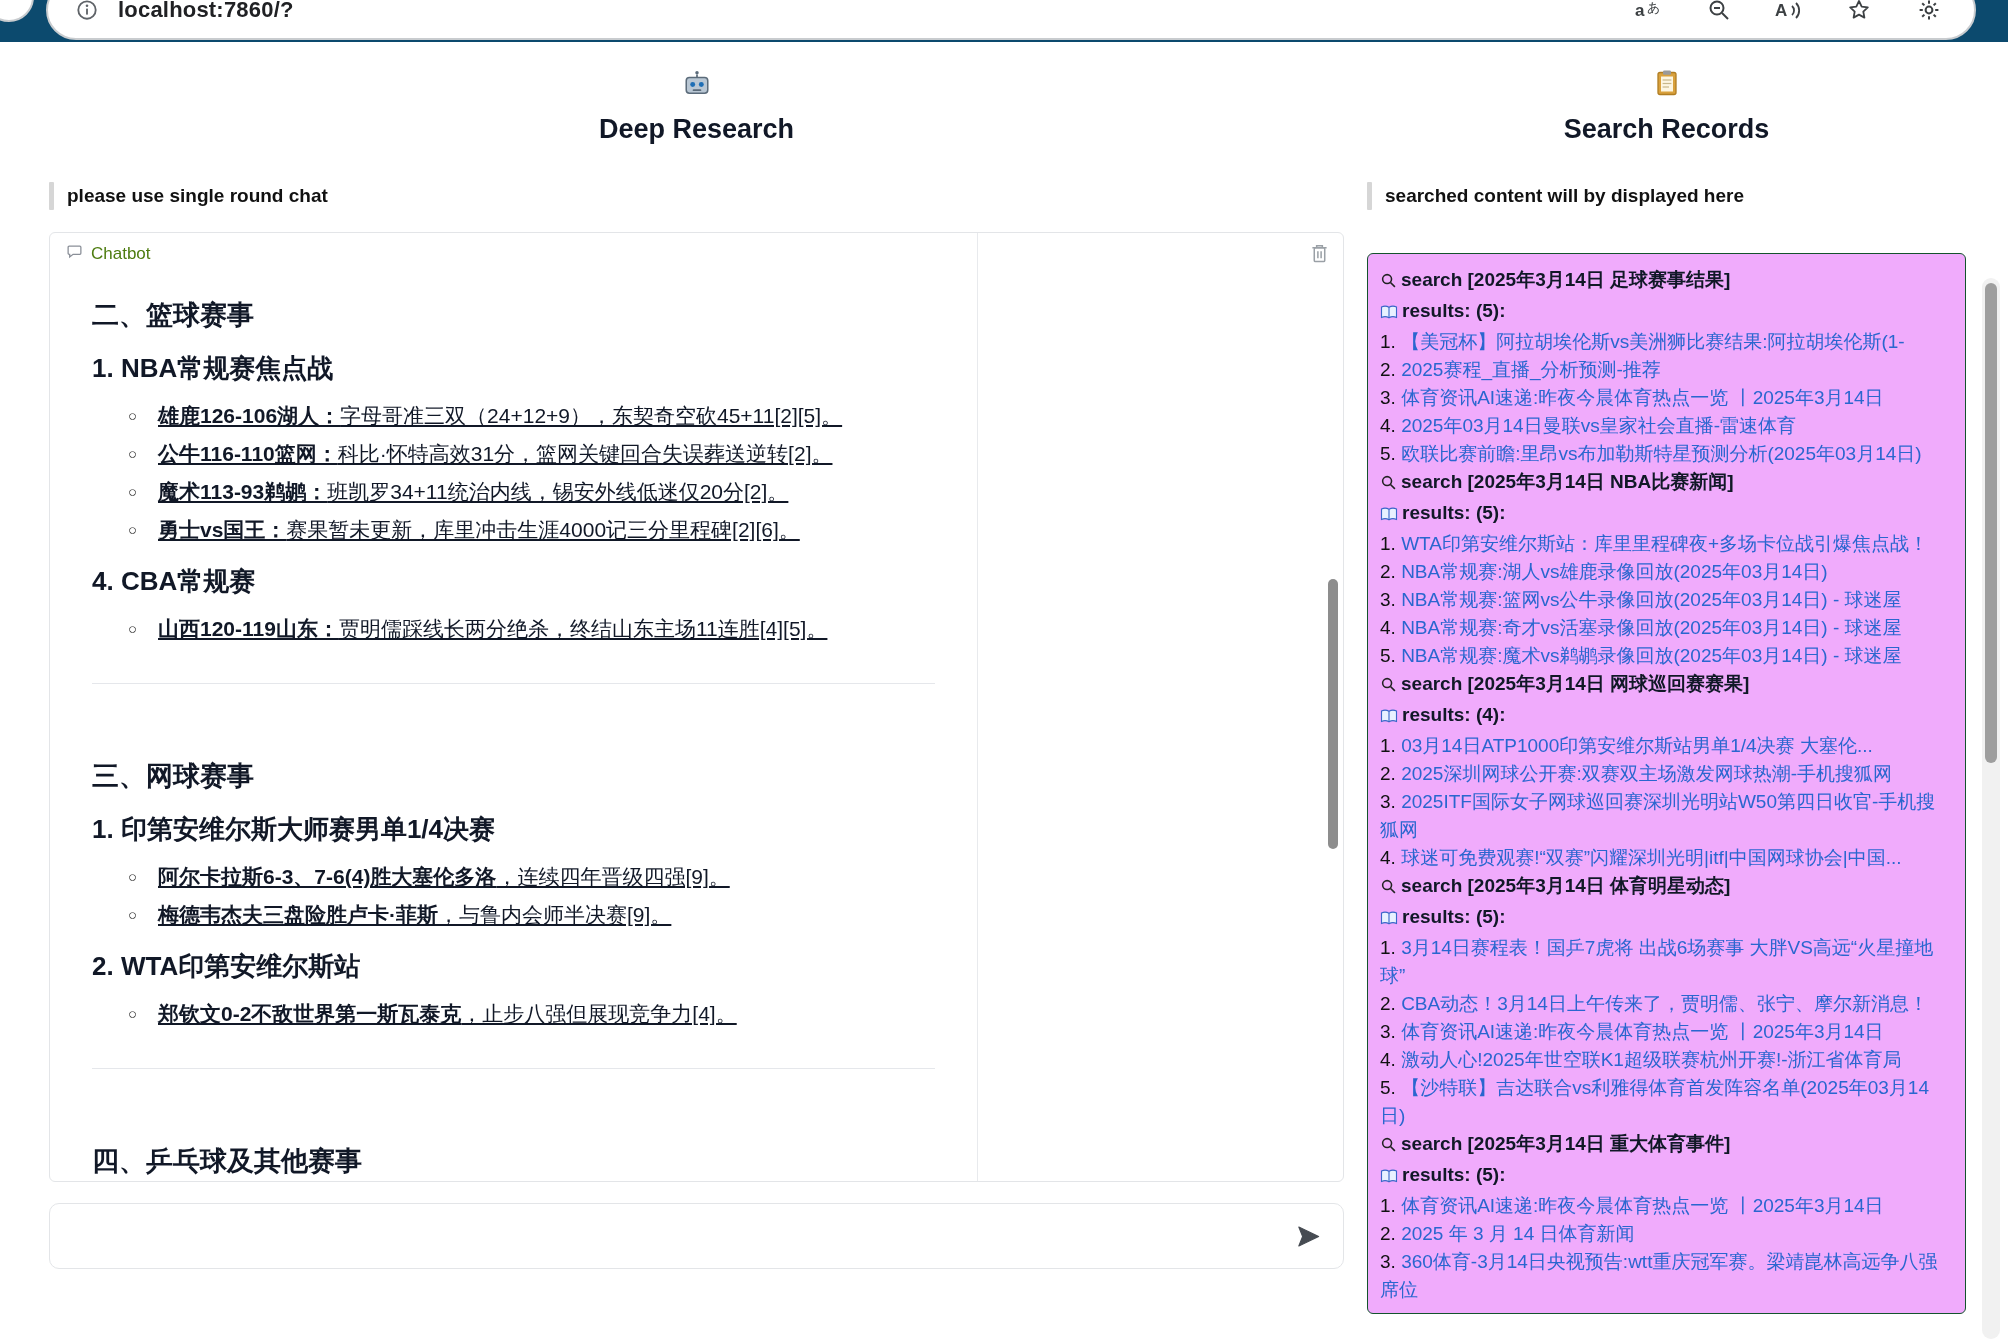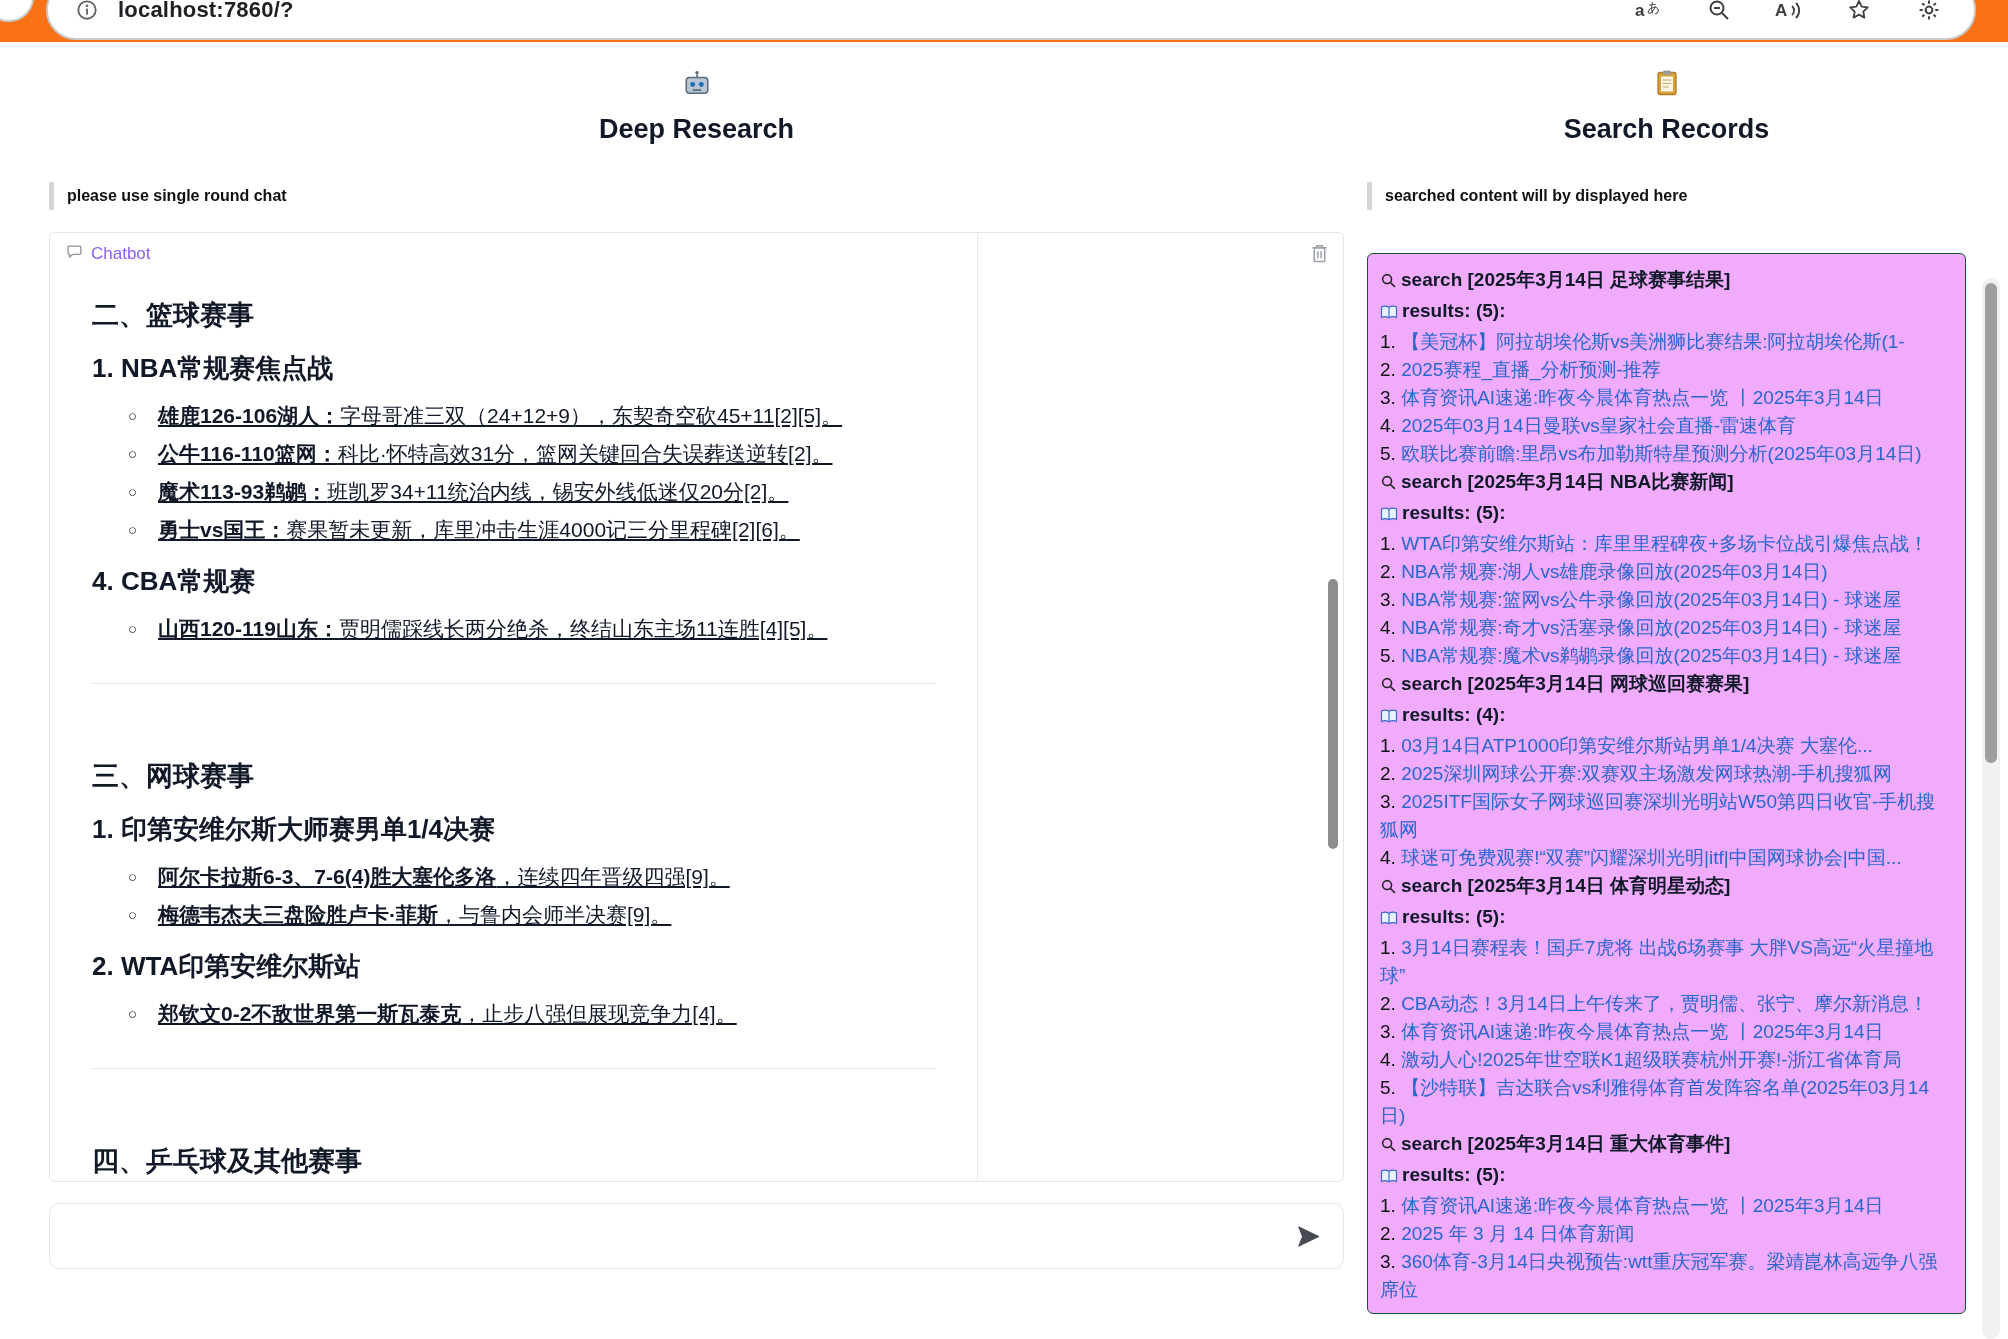--- a/index.html
+++ b/index.html
@@ -1,39 +1,39 @@
 <!DOCTYPE html>
 <html><head>
 <meta charset="utf-8">
 <style>
   html,body{margin:0;padding:0;}
   body{
     width:2008px;height:1339px;overflow:hidden;position:relative;background:#fff;
     font-family:"Liberation Sans","DejaVu Sans",sans-serif;color:#111827;
   }
   
-  .chrome{position:absolute;top:0;left:0;right:0;height:42px;background:#f97316;z-index:20;}
+  .chrome{position:absolute;top:0;left:0;right:0;height:42px;background:#0c4a6e;z-index:20;}
   .corner-curve{position:absolute;left:-16px;top:-28px;width:46px;height:46px;border:2px solid #c9cccf;border-radius:50%;background:#fff;}
   .pill{position:absolute;top:-20px;left:46px;width:1930px;height:60px;border:2px solid #c9cccf;border-radius:32px;
         box-sizing:border-box;display:flex;align-items:center;padding:0 30px 0 24px;background:#fff;}
   .url{margin-left:16px;font-size:22px;font-weight:600;color:#202124;letter-spacing:.2px;white-space:nowrap;}
   .bicons{margin-left:auto;display:flex;align-items:center;gap:40px;}
   .bicon{width:30px;height:28px;display:flex;align-items:center;justify-content:center;color:#3c4043;cursor:pointer;}
   
   .main{position:absolute;top:40px;left:0;right:0;bottom:0;}
   .left-col{position:absolute;left:49px;top:0;width:1295px;}
   .right-col{position:absolute;left:1367px;top:0;width:599px;}
   .col-title{margin-top:50px;height:34px;text-align:center;font-size:27px;font-weight:700;
              display:flex;align-items:center;justify-content:center;gap:10px;flex-direction:column;}
-  .hint{margin-top:58px;height:28px;display:flex;align-items:center;font-size:16px;font-weight:700;color:#111;}
+  .hint{margin-top:58px;height:28px;display:flex;align-items:center;font-size:19px;font-weight:700;color:#111;}
   .hint::before{content:"";width:5px;height:28px;background:#d6d6d6;margin-right:13px;border-radius:1px;}
   
   .chat-panel{margin-top:22px;height:950px;border:1px solid #e3e5e8;border-radius:6px;position:relative;
               box-sizing:border-box;background:#fff;overflow:hidden;}
-  .chat-label{position:absolute;top:10px;left:16px;display:flex;gap:8px;align-items:center;color:#8b5cf6;font-size:17px;z-index:3;}
+  .chat-label{position:absolute;top:10px;left:16px;display:flex;gap:8px;align-items:center;color:#4d7c0f;font-size:17px;z-index:3;}
   .trash-btn{position:absolute;top:10px;right:14px;cursor:pointer;z-index:3;}
   .msg-col{position:absolute;left:0;top:0;bottom:0;width:927px;border-right:1px solid #e8eaed;overflow:hidden;}
   .msg-body{padding:64px 42px 0 42px;}
   .chat-thumb{position:absolute;right:5px;top:346px;width:10px;height:270px;background:#8d8d8d;border-radius:5px;cursor:pointer;}
   .sec-h{font-size:27px;font-weight:700;margin:0 0 18px;}
   .grp-t{font-size:26px;font-weight:700;margin:0 0 16px;}
   ul.blist{list-style:none;margin:0 0 20px;padding:0 0 0 66px;}
   .blist li{position:relative;font-size:21px;line-height:28px;margin-bottom:10px;text-decoration:underline;}
   .blist li::before{content:"○";position:absolute;left:-30px;top:0;font-size:15px;color:#333;}
   .msg-hr{border:none;border-top:1px solid #e5e7eb;margin:40px 0 74px;}

